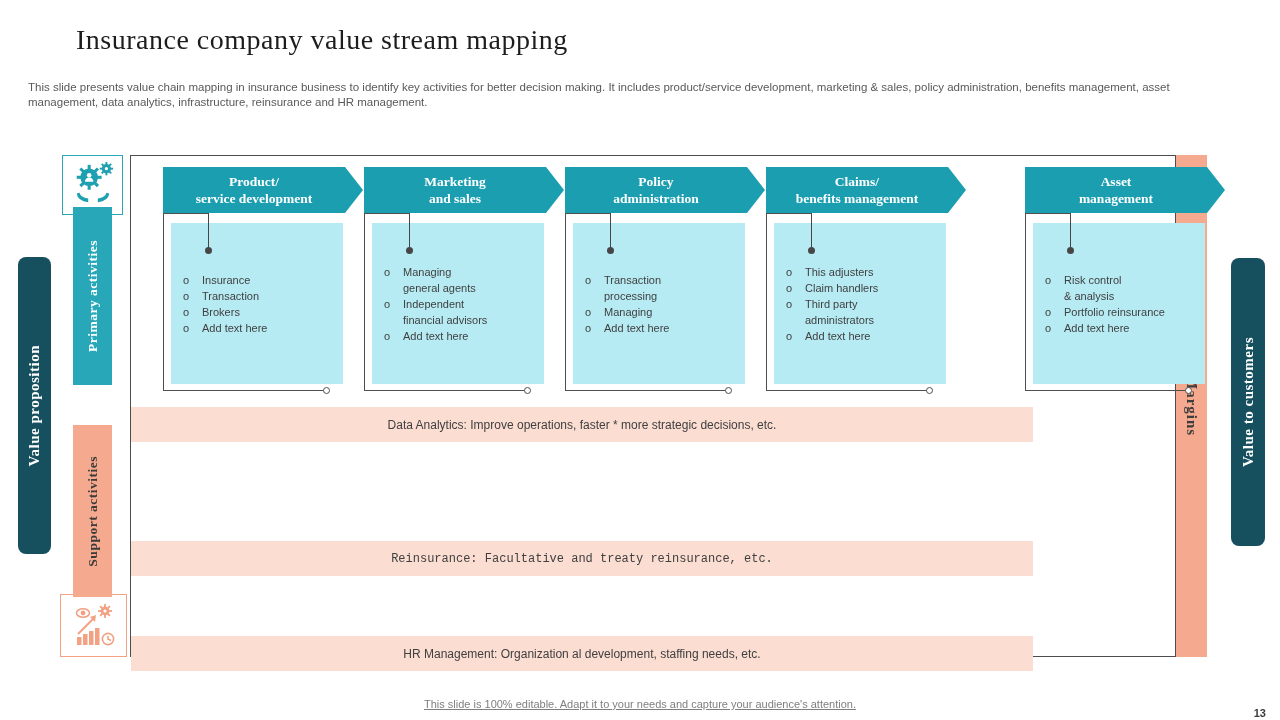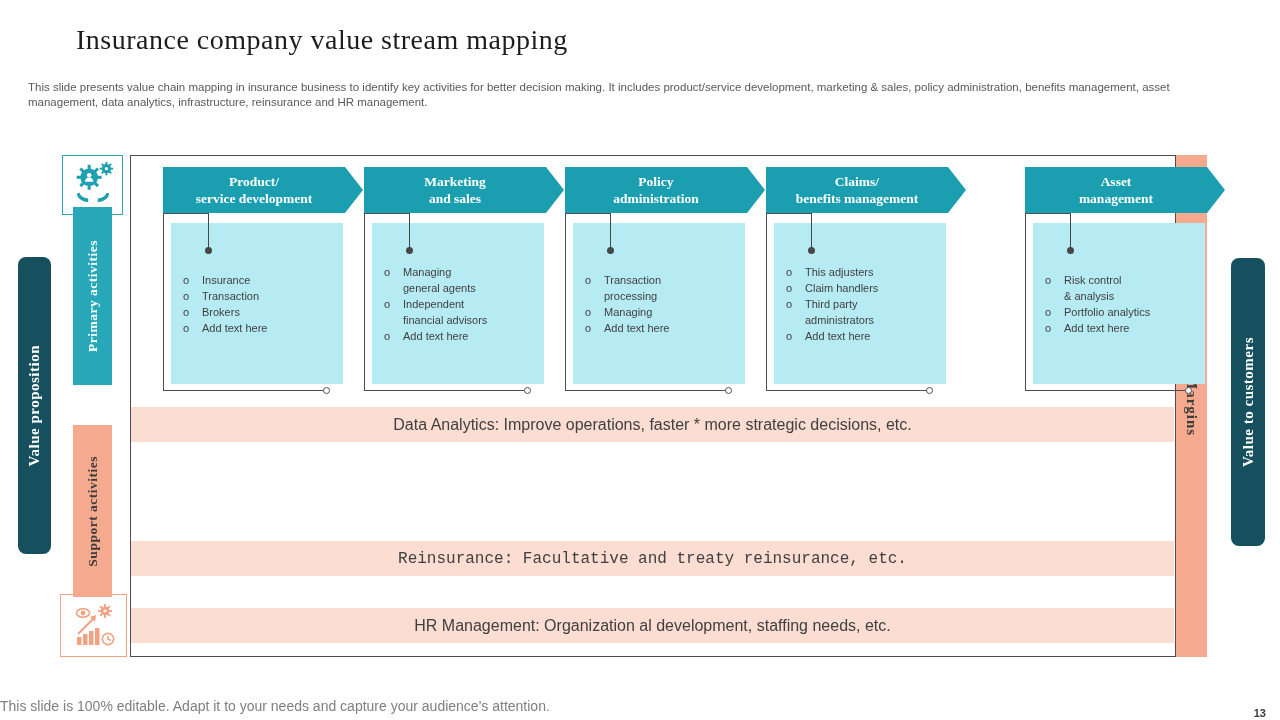--- a/index.html
+++ b/index.html
@@ -57,27 +57,27 @@
   .drop { position:absolute; left:45px; top:0; height:37px; border-left:1px solid #464646; }
   .conn-dot { position:absolute; left:42px; top:34px; width:7px; height:7px; border-radius:50%; background:#464646; }
   .conn-node { position:absolute; left:160px; top:174px; width:7px; height:7px; border-radius:50%;
                box-sizing:border-box; border:1px solid #4f4f4f; background:#ffffff; }
   .list { padding-left:12px; width:100%; box-sizing:border-box; }
   .item { display:flex; font-size:11px; line-height:16px; color:#3f3f3f; }
   .mark { width:10px; margin-right:9px; flex:none; }
   .txt { white-space:pre-line; }
 
   
-  .srow { position:absolute; left:131px; width:1043px; height:35px; background:#FBDDD2;
-          display:flex; align-items:center; justify-content:center; font-size:16px; color:#404040; }
-  .s0 { top:407px; } .s1 { top:474px; } .s2 { top:541px;font-family:Liberation Mono, monospace; } .s3 { top:608px; }
-
-  
-  .footer-note { position:absolute; left:0; top:698px; width:100%; text-align:left;
-                 font-size:14px; color:#7f7f7f; }
+  .srow { position:absolute; left:131px; width:902px; height:35px; background:#FBDDD2;
+          display:flex; align-items:center; justify-content:center; font-size:12px; color:#404040; }
+  .s0 { top:407px; } .s1 { top:474px; } .s2 { top:541px;font-family:Liberation Mono, monospace; } .s3 { top:636px; }
+
+  
+  .footer-note { position:absolute; left:0; top:698px; width:100%; text-align:center;
+                 font-size:11px; color:#7f7f7f;text-decoration:underline; }
   .page-num { position:absolute; right:14px; top:696px; font-size:11px; font-weight:bold; color:#3c3c3c;margin-top:11px; }
 </style>
 </head>
 <body>
 
 <div class="slide">
 
   <div class="title">Insurance company value stream mapping</div>
   <div class="subtitle">This slide presents value chain mapping in insurance business to identify key activities for better decision making. It includes product/service development, marketing &amp; sales, policy administration, benefits management, asset management, data analytics, infrastructure, reinsurance and HR management.</div>
 
@@ -302,21 +302,21 @@
     <div class="card">
       <div class="cyan">
         <div class="list">
           <div class="item">
               <span class="mark">o</span>
               <span class="txt">Risk control
 &amp; analysis</span>
             </div>
           <div class="item">
               <span class="mark">o</span>
-              <span class="txt">Portfolio  analytics</span>
+              <span class="txt">Portfolio  reinsurance</span>
             </div>
           <div class="item">
               <span class="mark">o</span>
               <span class="txt">Add text here</span>
             </div>
         </div>
       </div>
       <div class="edge-top"></div>
       <div class="edge-left"></div>
       <div class="edge-bottom"></div>

